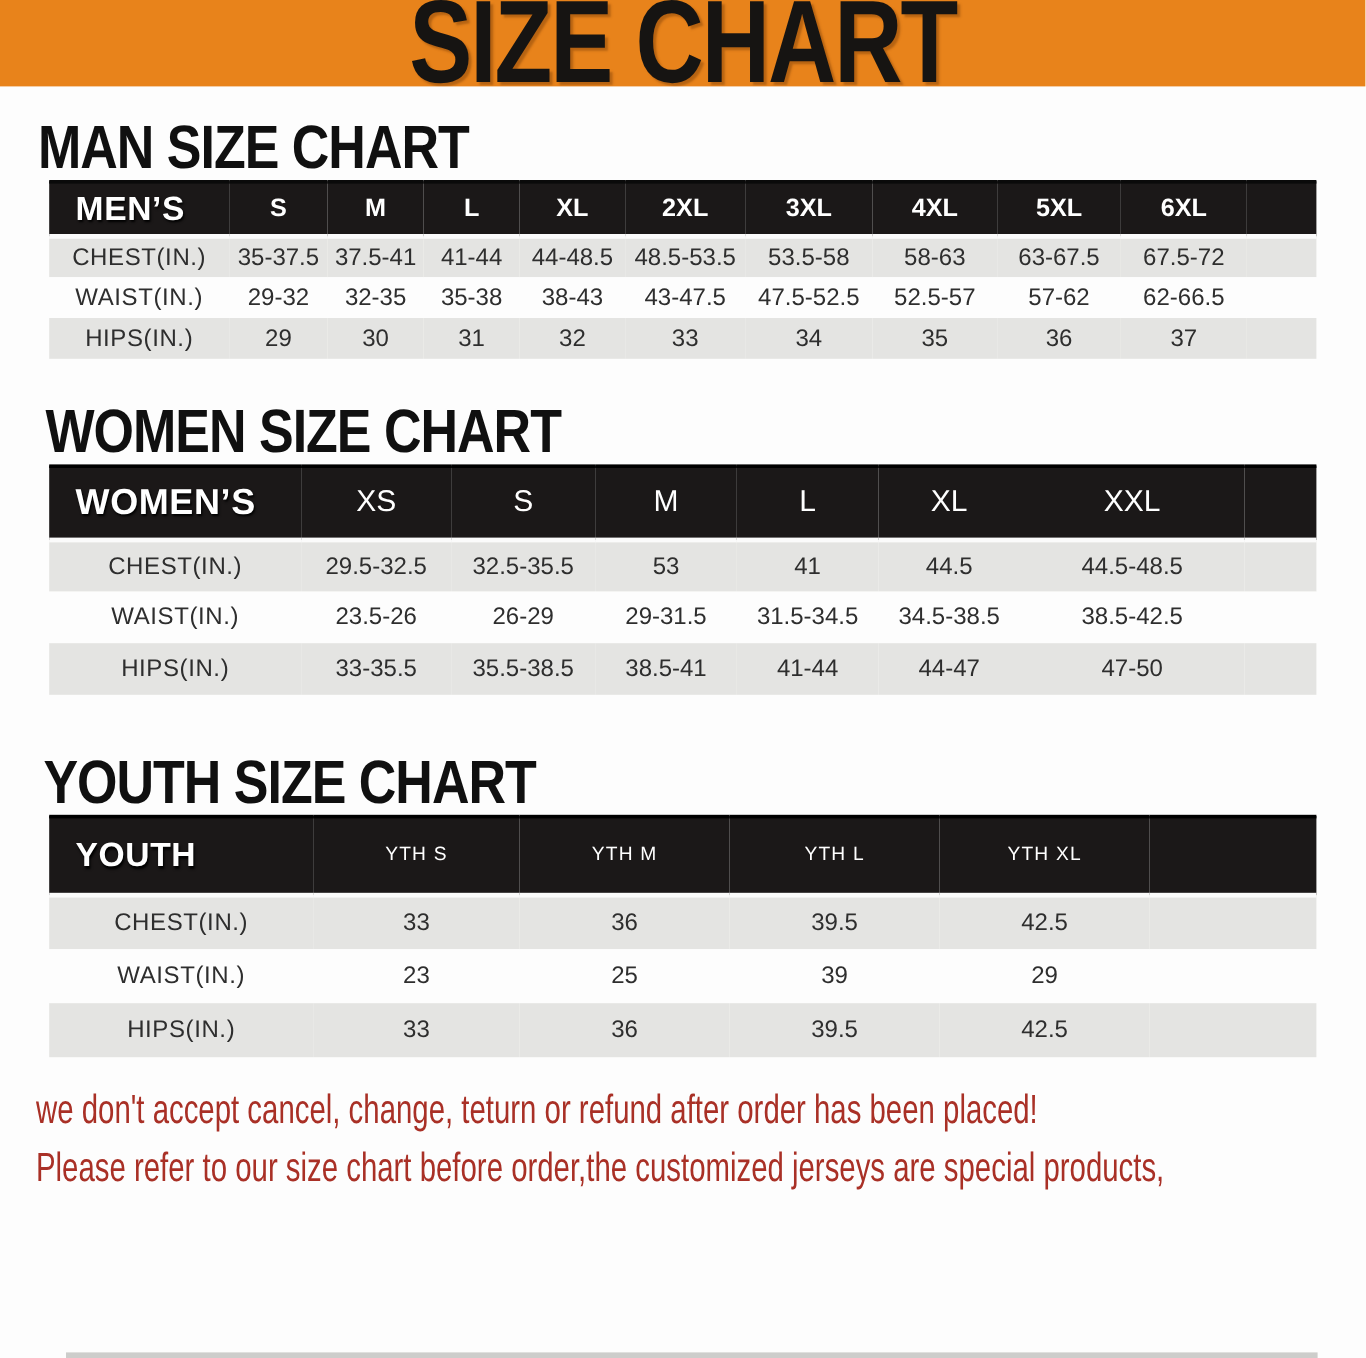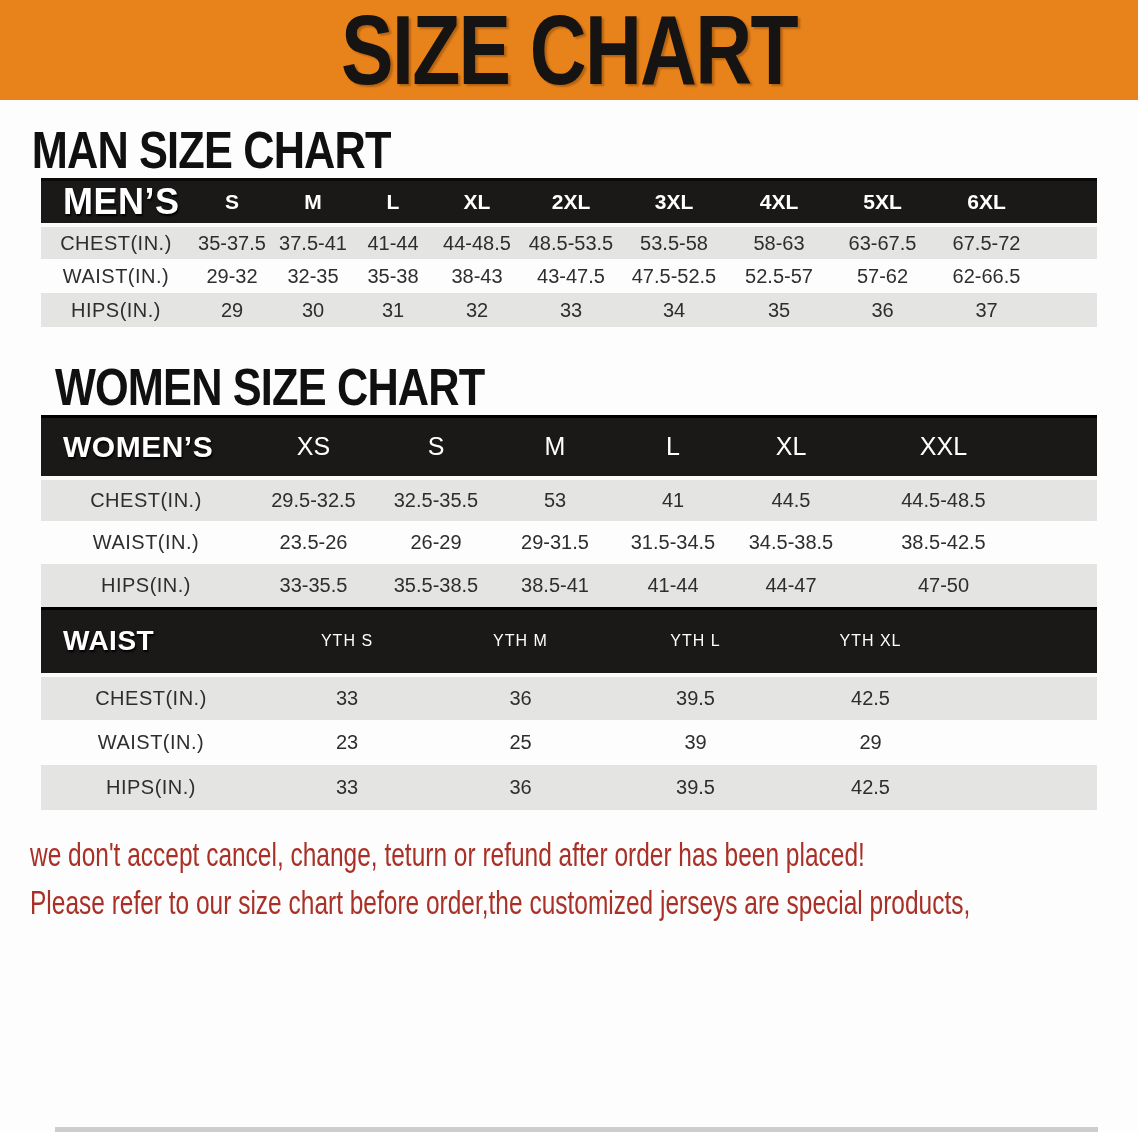--- a/index.html
+++ b/index.html
@@ -6,21 +6,21 @@
   html,body { width:1138px; }
   body {
     width:1138px; height:1132px;
     background:#FDFDFD;
     font-family:"Liberation Sans", sans-serif;
     overflow:hidden;
     position:relative;
   }
   
   .banner {
-    width:100%; height:100px;
+    width:100%; height:72px;
     background:var(--banner-orange,#E8831B);
     display:flex; align-items:center; justify-content:center;
     overflow:hidden;
   }
   .banner h1 {
     font-size:96px; font-weight:700; color:#161412;
     line-height:1;
   }
   .banner h1 .squeeze {
     display:inline-block;
@@ -30,21 +30,21 @@
   }
   
   h2.section-heading {
     color:#101010;
     font-size:51px; font-weight:700; line-height:1.05;
   }
   h2.section-heading .squeeze {
     display:inline-block; transform:scaleX(0.85); letter-spacing:-1px;
   }
   .men-heading   { margin-top:24px; }
-  .women-heading { margin-top:34px;padding-left:17px; }
+  .women-heading { margin-top:34px; }
   .youth-heading { margin-top:46px; }
   
   table.size-table {
     width:1056px; margin:0 auto;
     border-collapse:collapse; table-layout:fixed;
   }
   .men-table   { margin-top:20px; }
   .women-table { margin-top:18px; }
   .youth-table { margin-top:20px; }
 
@@ -54,21 +54,21 @@
   }
   .men-table   thead th { height:46px; border-top:3px solid #0A0A0A; }
   .women-table thead th { height:62px; border-top:3px solid #000; border-bottom:3px solid #0A0A0A; }
   .youth-table thead th { height:66px; border-top:3px solid #000; border-bottom:3px solid #0A0A0A; }
 
   th.tbl-name {
     text-align:left; padding-left:22px;
     font-weight:800; letter-spacing:0.5px;
     text-shadow:1px 2px 2px #000;
   }
-  .men-table   th.tbl-name { font-size:36px; }
+  .men-table   th.tbl-name { font-size:28px; }
   .women-table th.tbl-name { font-size:30px; }
   .youth-table th.tbl-name { font-size:28px; }
 
   th.size-head { text-align:center; color:#F4F2EF; }
   .men-table   th.size-head { font-size:21px; font-weight:700; }
   .women-table th.size-head { font-size:25px; font-weight:400; }
   .youth-table th.size-head { font-size:16px; font-weight:400; letter-spacing:1px; }
 
   table.size-table tbody td {
     text-align:center; vertical-align:middle;
@@ -237,32 +237,33 @@
             <td class="value-cell">41-44</td>
             <td class="value-cell">44-47</td>
             <td class="value-cell">47-50</td>
             <td class="filler"></td>
           </tr>
         </tbody>
       </table>
   </section>
 
   <section>
+    <h2 class="section-heading youth-heading"><span class="squeeze">YOUTH SIZE CHART</span></h2>
     <table class="size-table youth-table">
       <colgroup>
         <col style="width:220px">
           <col style="width:172px">
           <col style="width:175px">
           <col style="width:175px">
         <col style="width:175px">
           <col style="width:139px">
       </colgroup>
     <thead>
           <tr>
-            <th class="tbl-name">WAIST</th>
+            <th class="tbl-name">YOUTH</th>
             <th class="size-head">YTH S</th>
             <th class="size-head">YTH M</th>
             <th class="size-head">YTH L</th>
             <th class="size-head">YTH XL</th>
             <th class="filler"></th>
           </tr>
         </thead>
         <tbody>
           <tr>
             <td class="row-label">CHEST(IN.)</td>

